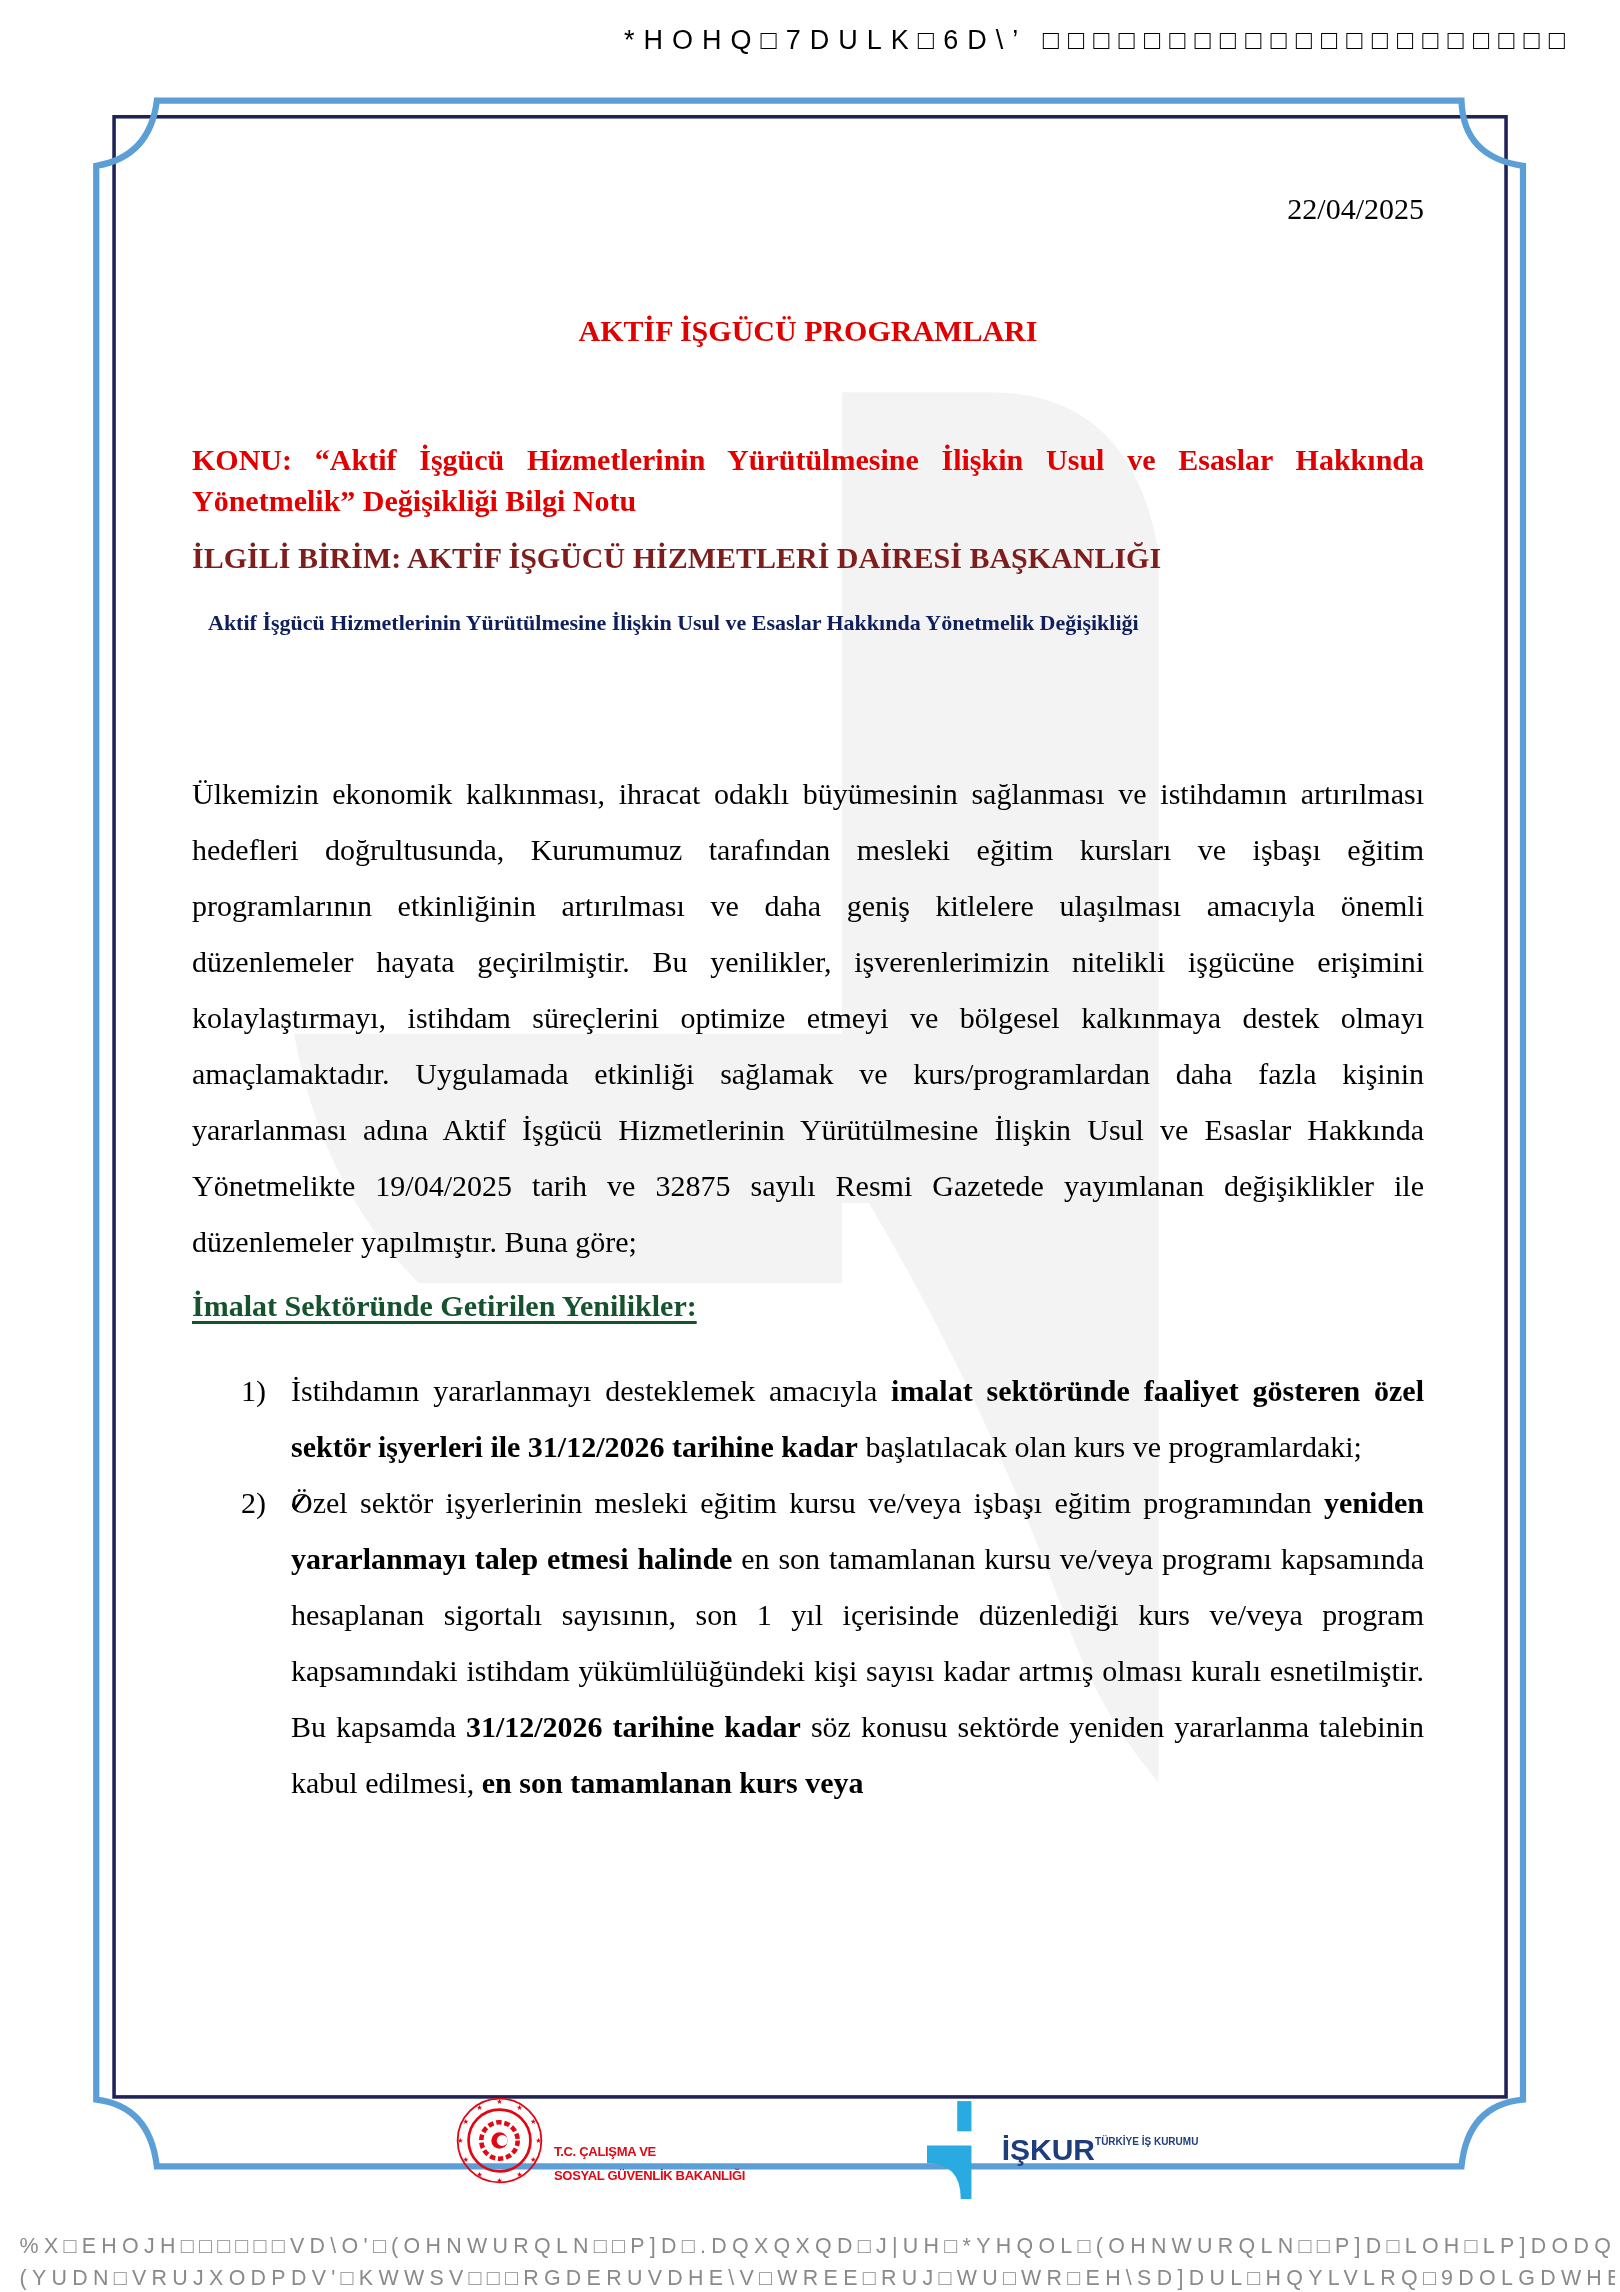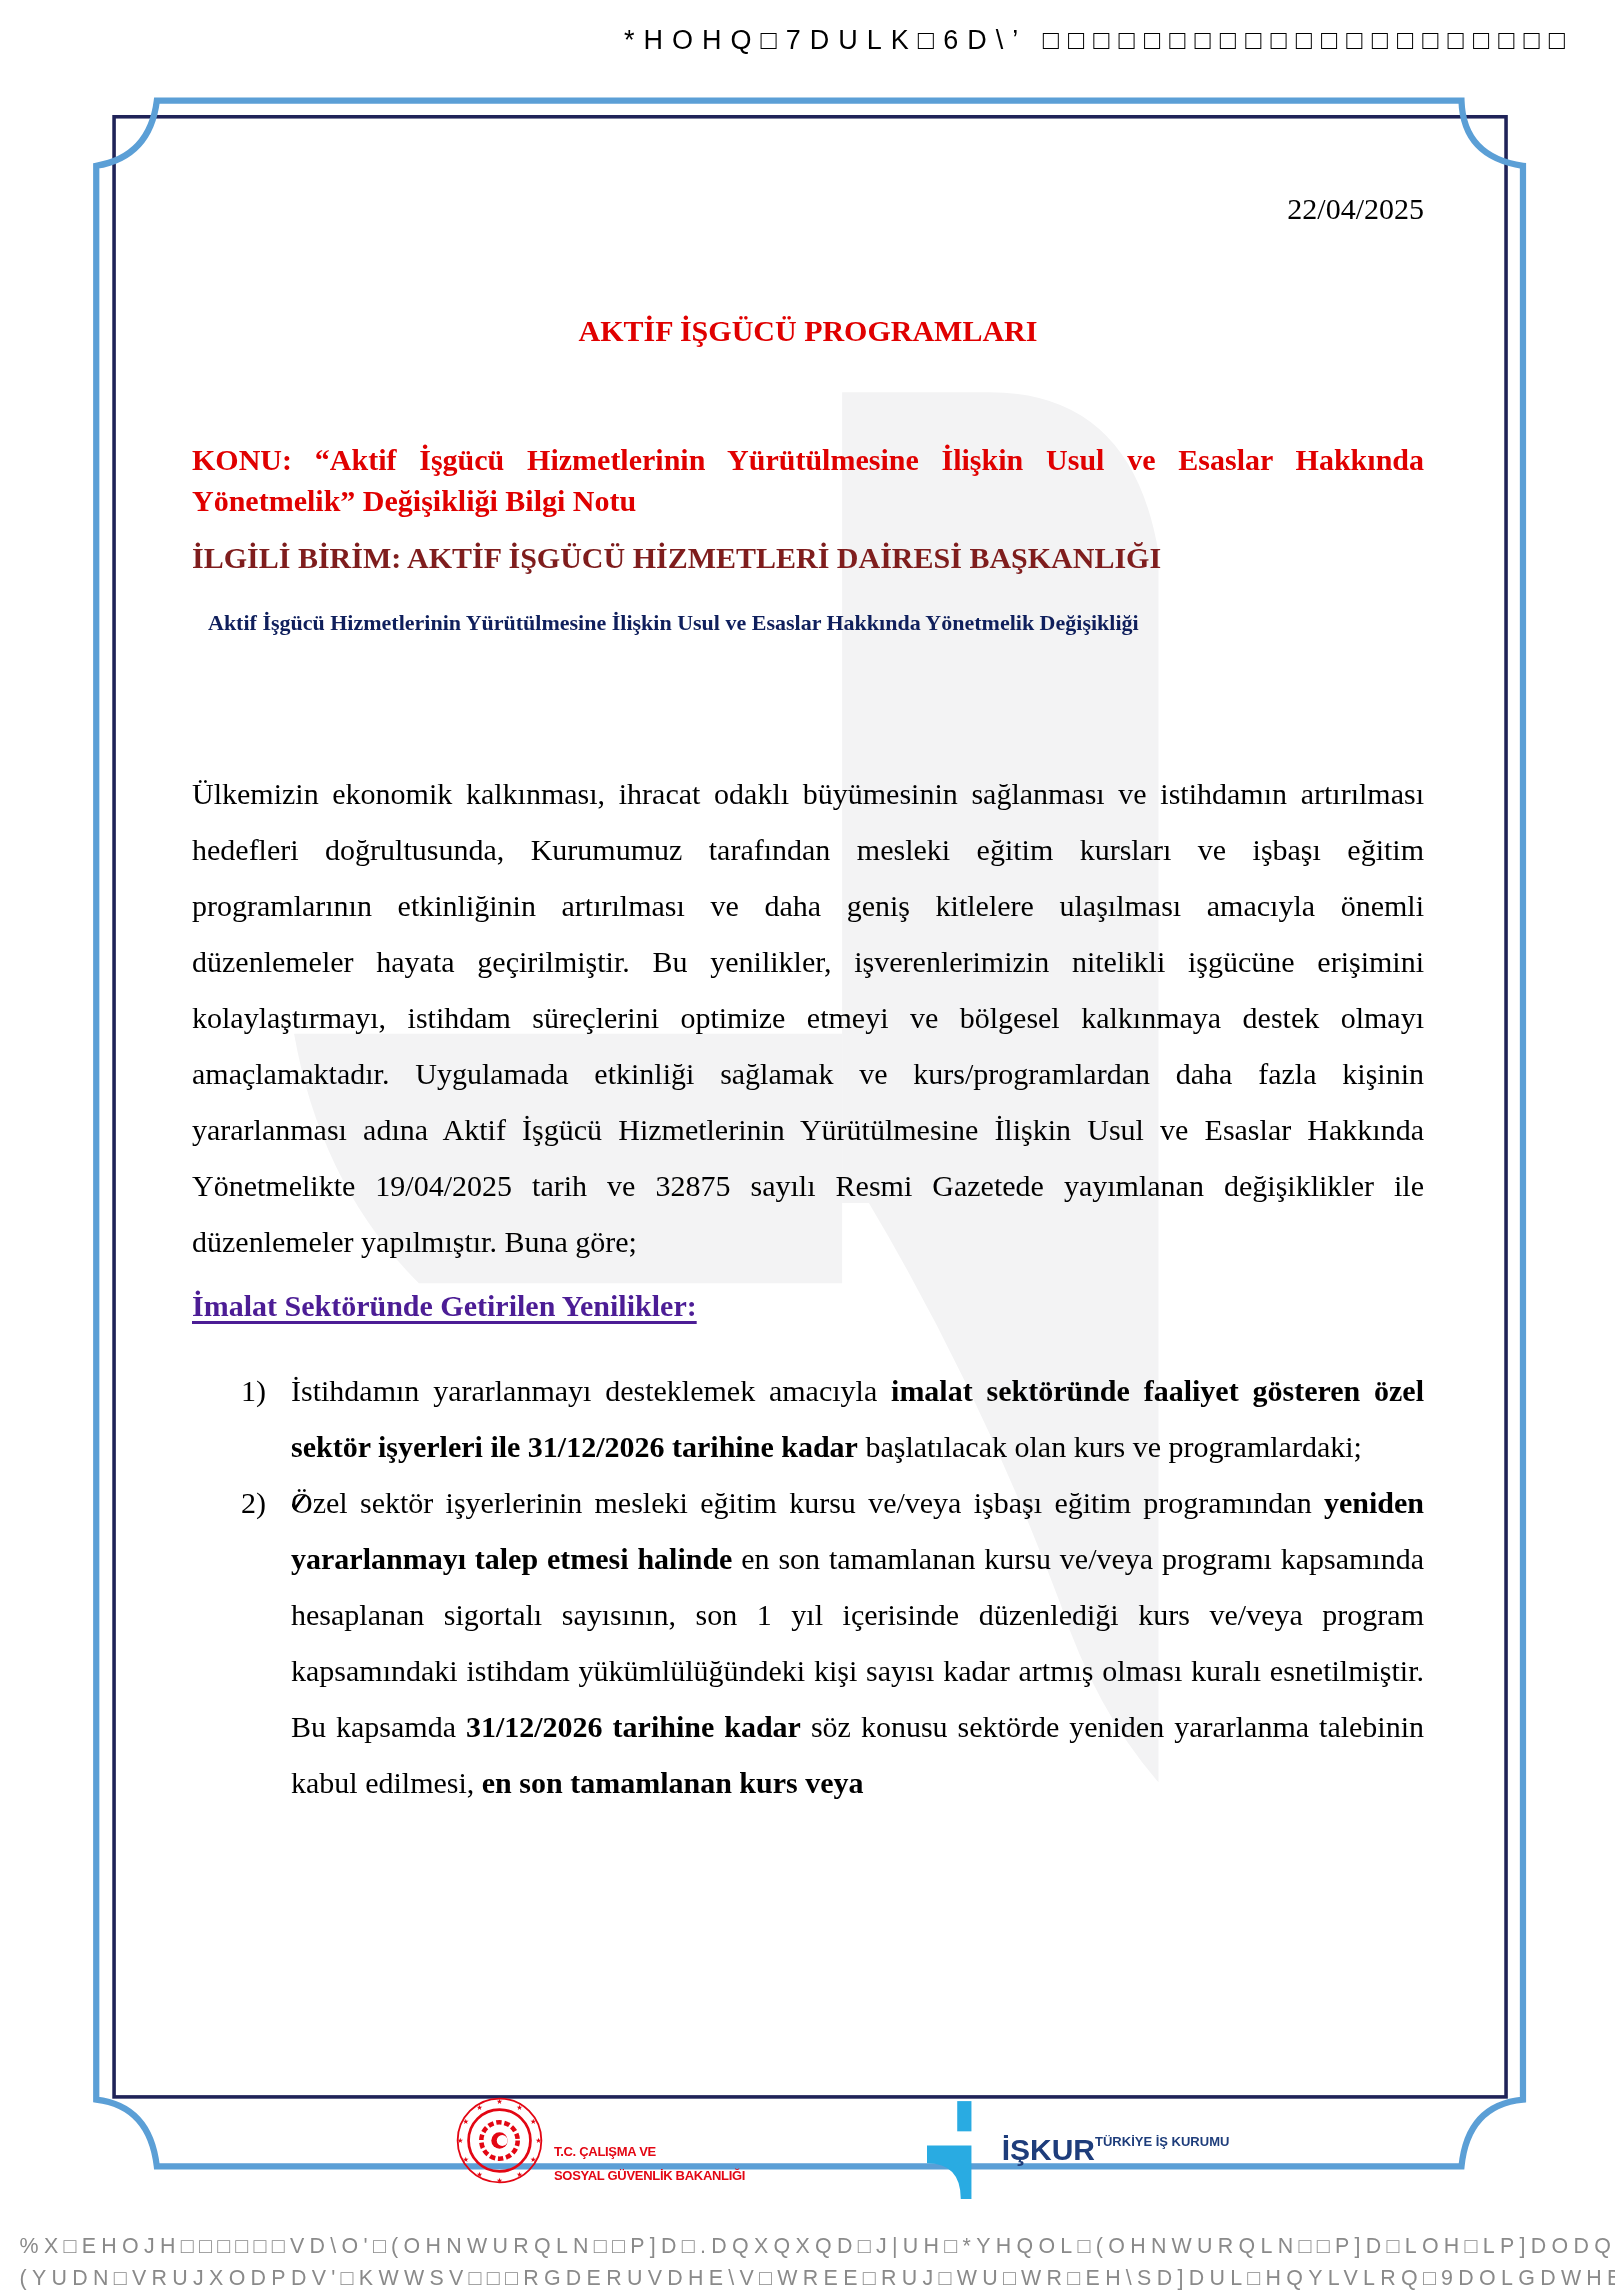--- a/index.html
+++ b/index.html
@@ -18,39 +18,39 @@
   .main-title { position: absolute; top: 314px; left: 0; width: 100%; text-align: center; color: #e00000; font-weight: bold; font-size: 30px; }
 
   .subject { position: absolute; top: 439px; left: 0; width: 100%; color: #e00000; font-weight: bold; font-size: 30px; line-height: 41px; text-align: justify; text-align-last: left; }
 
   .unit { position: absolute; top: 541px; left: 0; width: 100%; color: #7f1d1d; font-weight: bold; font-size: 30px; }
 
   .doc-title { position: absolute; top: 602px; left: 16px; width: 100%; color: #0f1f5c; font-weight: bold; font-size: 22px; text-align: left; line-height: 41px; }
 
   .body-para { position: absolute; top: 766px; left: 0; width: 100%; font-size: 30px; line-height: 56px; text-align: justify; text-align-last: left; }
 
-  .section-heading { position: absolute; top: 1289px; left: 0; color: #4c1d95; font-weight: bold; font-size: 30px; text-decoration: underline; text-decoration-thickness: 2.7px; text-underline-offset: 4.5px; }
+  .section-heading { position: absolute; top: 1289px; left: 0; color: #14532d; font-weight: bold; font-size: 30px; text-decoration: underline; text-decoration-thickness: 2.7px; text-underline-offset: 4.5px; }
 
   .list { position: absolute; top: 1363px; left: 49px; width: 1183px; font-size: 30px; line-height: 56px; }
   .list-item { position: relative; padding-left: 50px; text-align: justify; text-align-last: left; }
   .list-num { position: absolute; left: 0; top: 0; }
   .checks { margin: 0; padding: 0; list-style: none; }
   .check-item { position: relative; padding-left: 96px; text-align: justify; text-align-last: left; }
   .check-icon { position: absolute; left: 47px; top: 0; font-size: 27px; }
   b { font-weight: bold; }
 
   .logo-bakanlik { position: absolute; left: 454px; top: 2092px; display: flex; align-items: center; gap: 9px; }
   .logo-bakanlik .emblem { width: 91px; height: 91px; }
   .logo-bakanlik .text { color: #e30613; font-family: "Liberation Sans", sans-serif; font-weight: bold; font-size: 13px; line-height: 24px; letter-spacing: -0.3px; margin-top: 48px; }
 
   .logo-iskur { position: absolute; left: 927px; top: 2101px; display: flex; align-items: center; gap: 10.7px; }
   .logo-iskur .mark { width: 64px; height: 98px; }
   .logo-iskur .wordmark { display: flex; flex-direction: row; }
   .logo-iskur .name { color: #1e3d7b; font-family: "Liberation Sans", sans-serif; font-weight: bold; font-size: 30px; line-height: 32px; }
-  .logo-iskur .sub { color: #1e3d7b; font-family: "Liberation Sans", sans-serif; font-weight: bold; font-size: 13px; line-height: 16px; }
+  .logo-iskur .sub { color: #1e3d7b; font-family: "Liberation Sans", sans-serif; font-weight: bold; font-size: 10px; line-height: 16px; }
 
   .footer { position: absolute; left: 19.6px; top: 2230px; width: 1595px; font-family: "Liberation Sans", sans-serif; font-size: 21.4px; color: #8a8a8a; letter-spacing: 5.3px; line-height: 32px; white-space: nowrap; overflow: hidden; }
 </style>
 </head>
 <body>
 
 <svg class="watermark" viewBox="0 0 1819 2573">
   <path d="M 945 440 L 1110 440 Q 1270 440 1300 620 L 1300 2000 Q 1230 1920 1190 1800 Q 1100 1560 975 1350 L 945 1350 Z" fill="#f3f3f4"></path>
   <path d="M 330 1160 L 945 1160 L 945 1440 L 470 1440 Q 360 1330 330 1160 Z" fill="#f3f3f4"></path>
 </svg>

